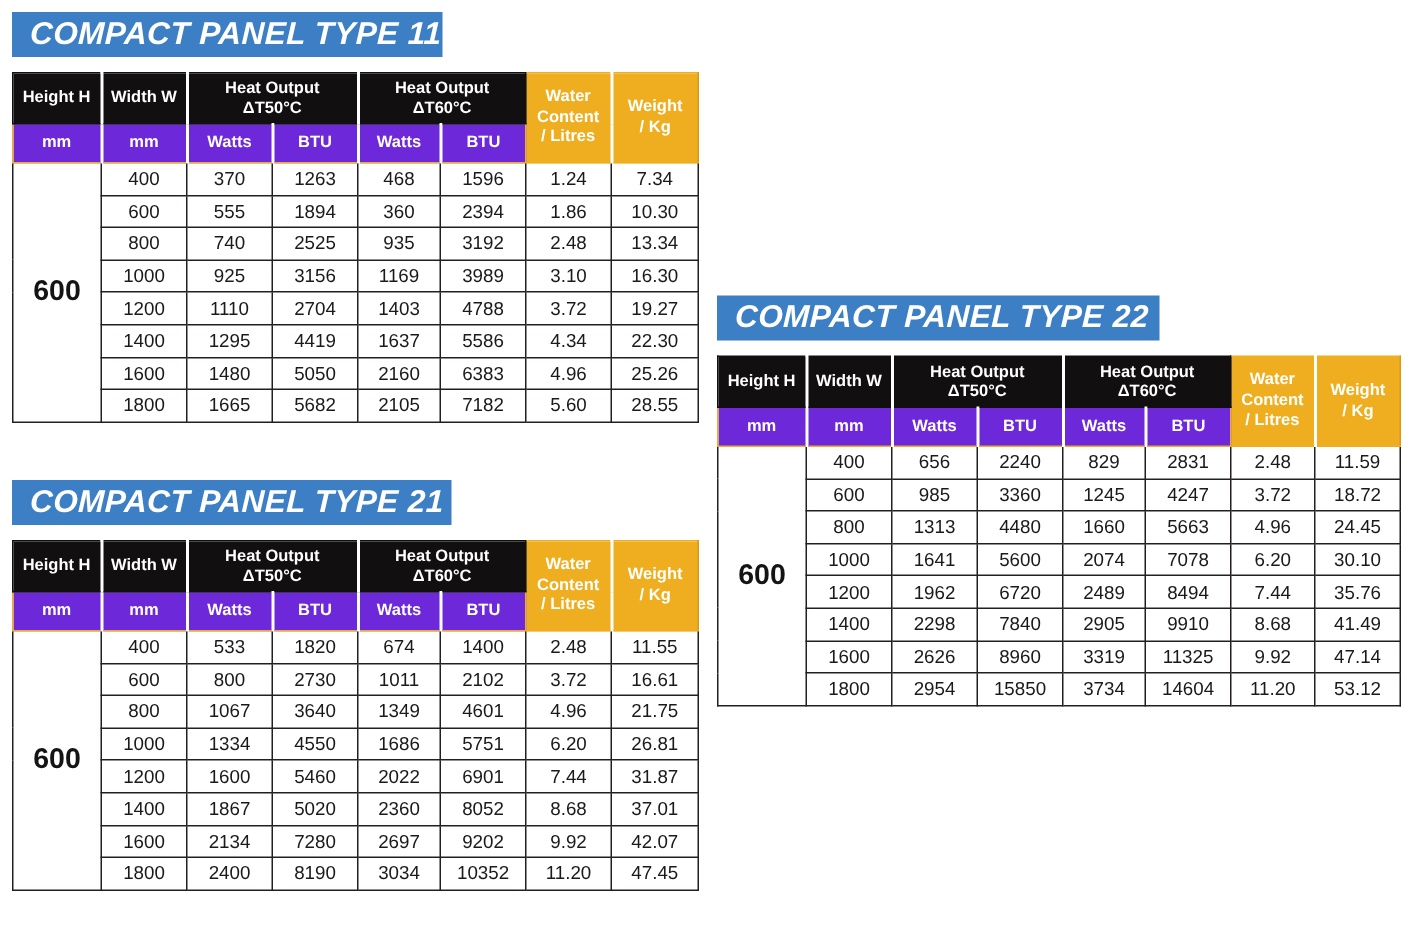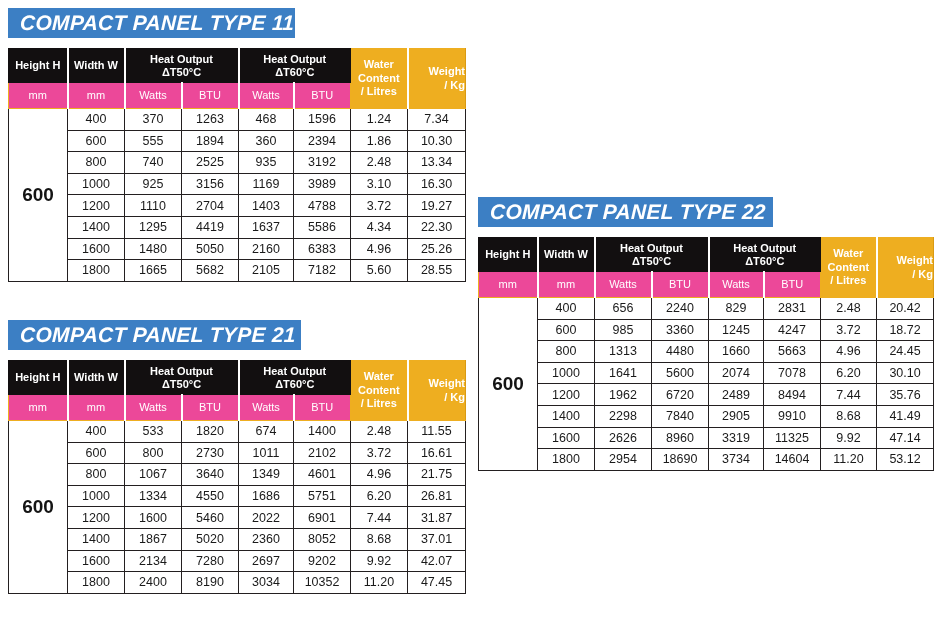--- a/index.html
+++ b/index.html
@@ -59,42 +59,42 @@
     font-weight: bold;
     line-height: 1.15;
     height: 34px;
     border: 1px solid #120f10 !important;
     border-right: 2px solid #ffffff !important;
   }
   .hdr-black.last-black { border-right: 1px solid #120f10 !important; }
 
   
   .hdr-yellow {
-    background: #ec4899;
+    background: #6d28d9;
     color: #ffffff;
     font-size: 11px;
-    font-weight: normal;
+    font-weight: bold;
     height: 26px;
     line-height: 1.15;
     border: 1px solid #eeae20 !important;
     border-right: 2px solid #ffffff !important;
   }
   .hdr-yellow.last-yellow { border-right: 1px solid #d99a13 !important; }
 
   
   .hdr-yellow-tall {
     background: #eeae20;
     color: #ffffff;
     font-size: 11px;
     font-weight: bold;
     line-height: 1.22;
     border: 1px solid #eeae20 !important;
     border-right: 2px solid #ffffff !important;
   }
-  .hdr-yellow-tall.edge { border-right: 1px solid #d99a13 !important; text-align: right; }
+  .hdr-yellow-tall.edge { border-right: 1px solid #d99a13 !important; }
 
   
   .cell {
     height: 21.6px;
     font-size: 12.5px;
     color: #1a1a1a;
     background: #ffffff;
     border: 1px solid #6e6a60;
   }
   .cell-h {
@@ -279,21 +279,21 @@
     </thead>
     <tbody>
         <tr>
           <td class="cell-h" rowspan="8">600</td>
           <td class="cell">400</td>
           <td class="cell">656</td>
           <td class="cell">2240</td>
           <td class="cell">829</td>
           <td class="cell">2831</td>
           <td class="cell">2.48</td>
-          <td class="cell">20.42</td>
+          <td class="cell">11.59</td>
         </tr>
         <tr>
           <td class="cell">600</td>
           <td class="cell">985</td>
           <td class="cell">3360</td>
           <td class="cell">1245</td>
           <td class="cell">4247</td>
           <td class="cell">3.72</td>
           <td class="cell">18.72</td>
         </tr>
@@ -338,21 +338,21 @@
           <td class="cell">2626</td>
           <td class="cell">8960</td>
           <td class="cell">3319</td>
           <td class="cell">11325</td>
           <td class="cell">9.92</td>
           <td class="cell">47.14</td>
         </tr>
         <tr>
           <td class="cell">1800</td>
           <td class="cell">2954</td>
-          <td class="cell">18690</td>
+          <td class="cell">15850</td>
           <td class="cell">3734</td>
           <td class="cell">14604</td>
           <td class="cell">11.20</td>
           <td class="cell">53.12</td>
         </tr>
       </tbody>
   </table>
 
   <div class="banner" style="left:8px; top:320px; width:293px;">
     <span class="banner-text">COMPACT PANEL TYPE 21</span>

